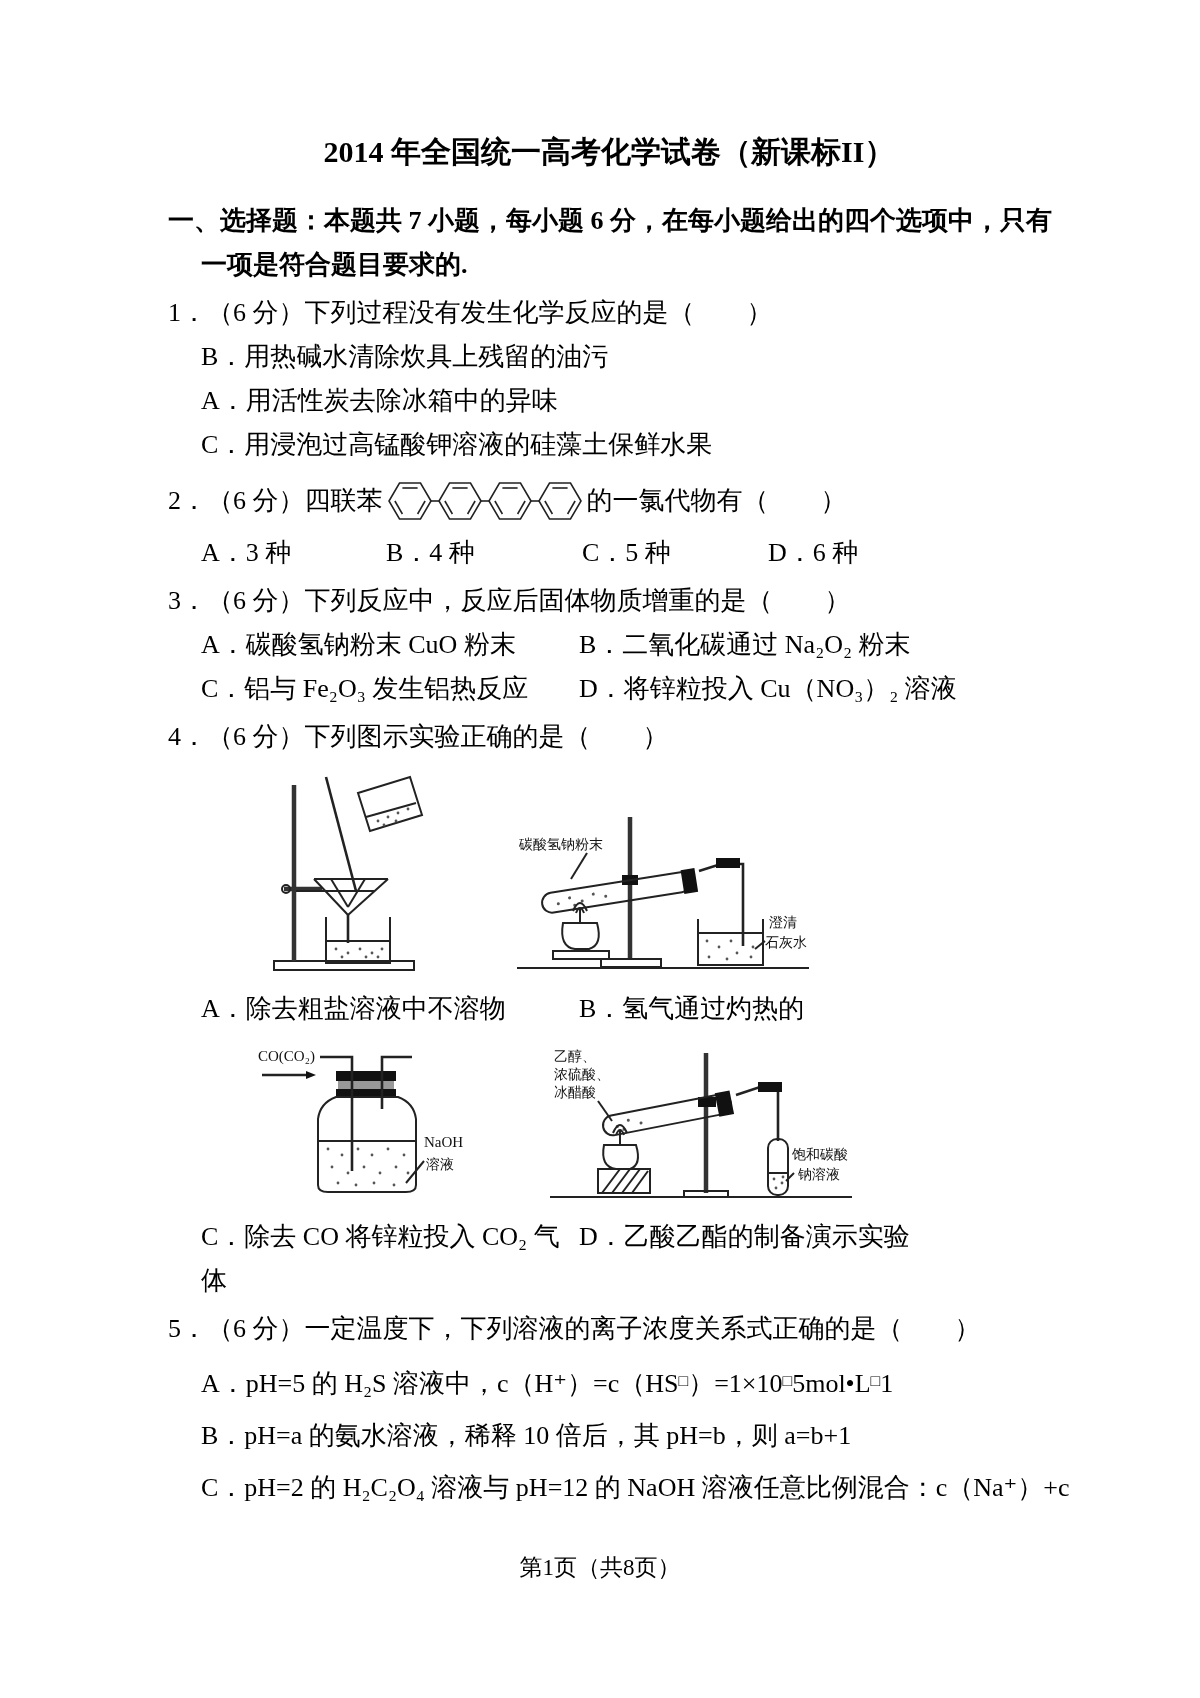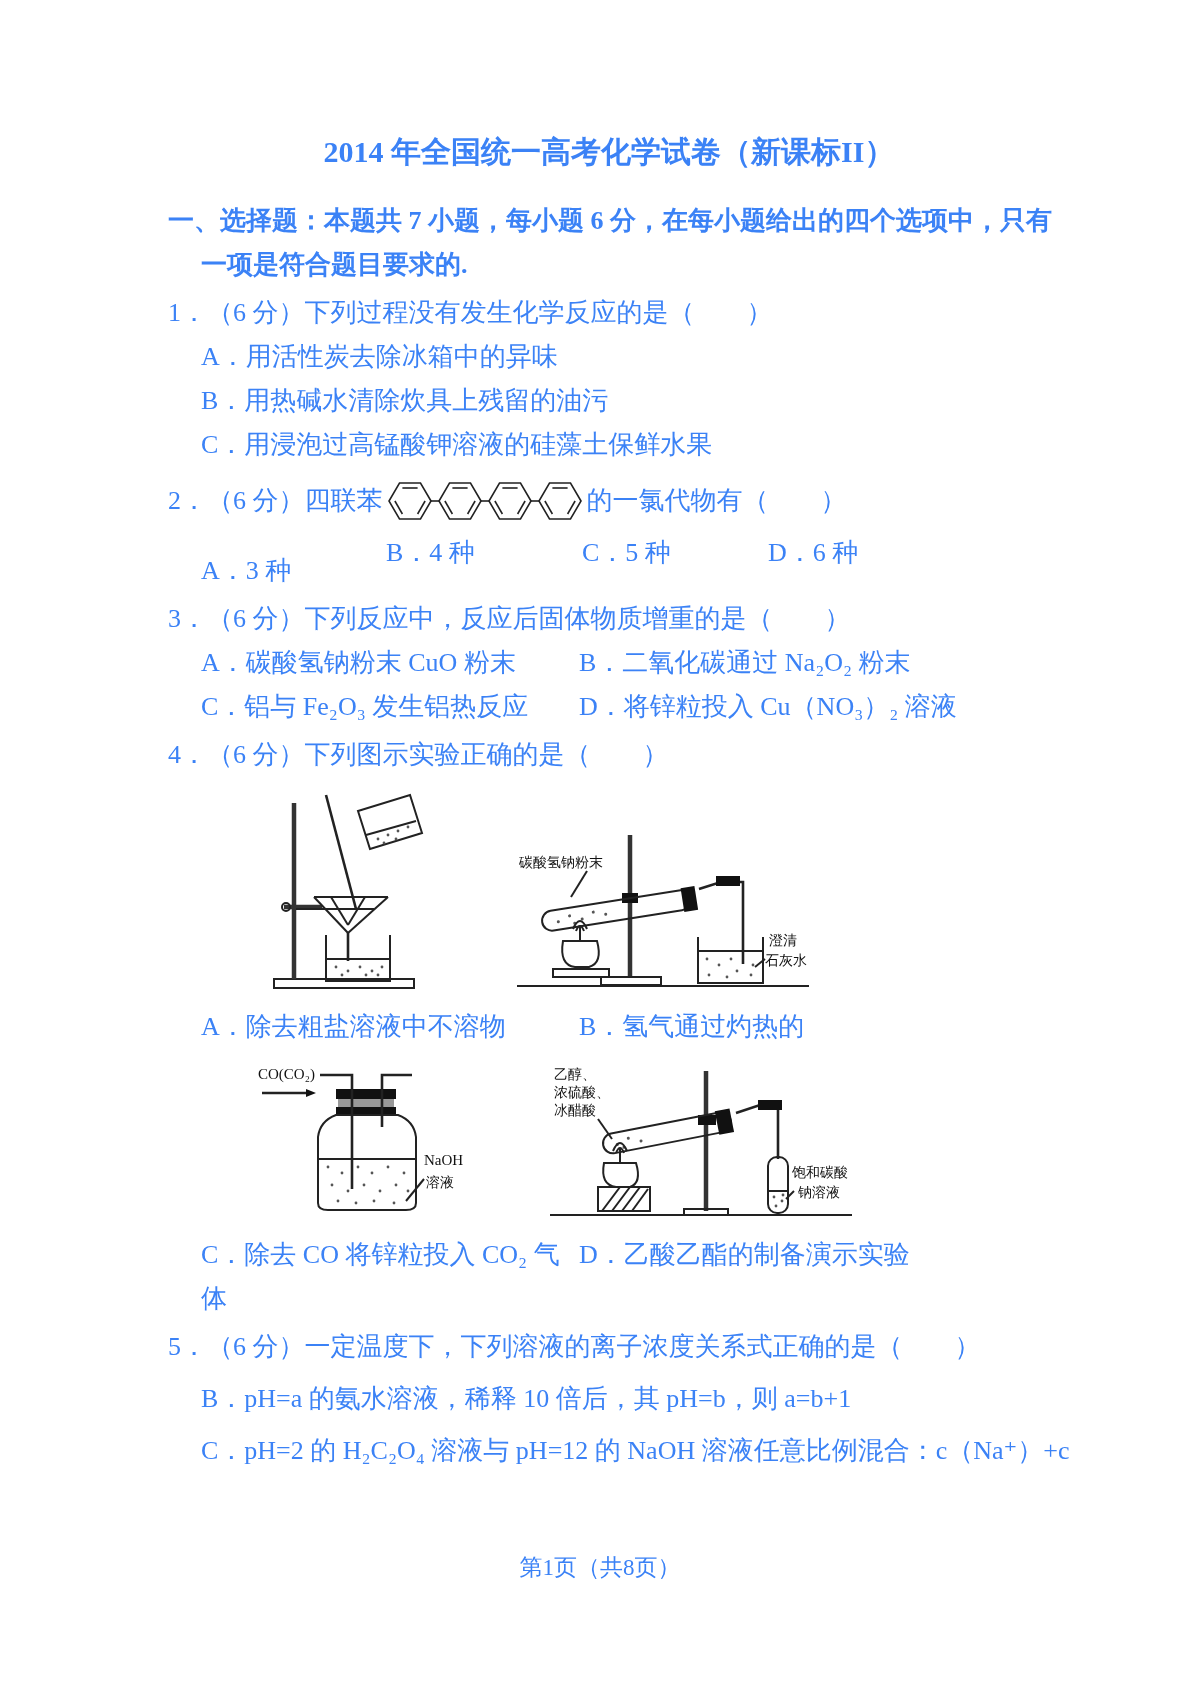--- a/index.html
+++ b/index.html
@@ -1,30 +1,30 @@
 <!DOCTYPE html>
 <html><head>
 <meta charset="utf-8">
 <style>
   html,body { margin:0; padding:0; background:#888; }
   .page {
     position:relative; width:1200px; height:1698px; margin:0 auto;
-    background:#ffffff; color:#3b82f6;
+    background:#ffffff; color:#000000;
     font-family:"Liberation Serif","DejaVu Serif",serif;
     overflow:hidden;
   }
   .content { position:absolute; left:168px; right:100px; top:132px; }
   .title { font-size:30px; font-weight:bold; text-align:center; margin-left:-50px; margin-bottom:26px; }
   .line { font-size:26px; line-height:44px; }
   .bold { font-weight:bold; }
   .indent1 { padding-left:33px; }
   .q { margin-top:4px; }
   .opt { padding-left:33px; }
   .optrow4 { display:flex; padding-left:33px; }
-  .optrow4 span:nth-child(1){ width:185px;margin-top:18px; }
+  .optrow4 span:nth-child(1){ width:185px; }
   .optrow4 span:nth-child(2){ width:196px; }
   .optrow4 span:nth-child(3){ width:186px; }
   .tworow { display:grid; grid-template-columns:378px 1fr; padding-left:33px; }
   .stemflex { display:flex; align-items:center; font-size:26px; line-height:60px; }
   .stemflex svg { margin:0 2px; }
   .diagram-row1 { position:relative; height:214px; margin-top:6px; }
   .diagram-row2 { position:relative; height:166px; margin-top:10px; }
   .filtration { position:absolute; left:88px; top:0; }
   .decomp     { position:absolute; left:345px; top:46px; }
   .washing    { position:absolute; left:86px; top:4px; }
@@ -49,22 +49,22 @@
 
 <div class="page">
   <div class="content">
 
     <div class="title">2014 年全国统一高考化学试卷（新课标II）</div>
 
     <div class="line bold">一、选择题：本题共 7 小题，每小题 6 分，在每小题给出的四个选项中，只有</div>
     <div class="line bold indent1">一项是符合题目要求的.</div>
 
     <div class="line q">1．（6 分）下列过程没有发生化学反应的是（　　）</div>
+    <div class="line opt">B．用热碱水清除炊具上残留的油污</div>
     <div class="line opt">A．用活性炭去除冰箱中的异味</div>
-    <div class="line opt">B．用热碱水清除炊具上残留的油污</div>
     <div class="line opt">C．用浸泡过高锰酸钾溶液的硅藻土保鲜水果</div>
 
     <div class="stemflex q">
       <span>2．（6 分）四联苯</span>
       <svg width="200" height="58" viewBox="0 0 200 58">
 
         <polygon class="benz" points="46,29 35.5,11 14.5,11 4,29 14.5,47 35.5,47"></polygon>
         <line class="benz" x1="32.6" y1="16" x2="17.4" y2="16"></line>
         <line class="benz" x1="9.9" y1="29" x2="17.4" y2="42"></line>
         <line class="benz" x1="32.6" y1="42" x2="40.1" y2="29"></line>
@@ -272,19 +272,22 @@
         <line class="ln" x1="248" y1="128" x2="240" y2="136"></line>
       </svg>
     </div>
 
     <div class="line tworow caps">
       <span>C．除去 CO 将锌粒投入 CO₂ 气体</span>
       <span>D．乙酸乙酯的制备演示实验</span>
     </div>
 
     <div class="line q">5．（6 分）一定温度下，下列溶液的离子浓度关系式正确的是（　　）</div>
+    <div class="line opt q5opt">
+      <span>A．pH=5 的 H₂S 溶液中，c（H⁺）=c（HS</span><span class="sup-box">□</span><span>）=1×10</span><span class="sup-box">□</span><span>5mol•L</span><span class="sup-box">□</span><span>1</span>
+    </div>
     <div class="line opt q5opt">B．pH=a 的氨水溶液，稀释 10 倍后，其 pH=b，则 a=b+1</div>
     <div class="line opt q5opt">C．pH=2 的 H₂C₂O₄ 溶液与 pH=12 的 NaOH 溶液任意比例混合：c（Na⁺）+c</div>
 
   </div>
 
   <div class="footer">第1页（共8页）</div>
 </div>
 
 </body></html>

